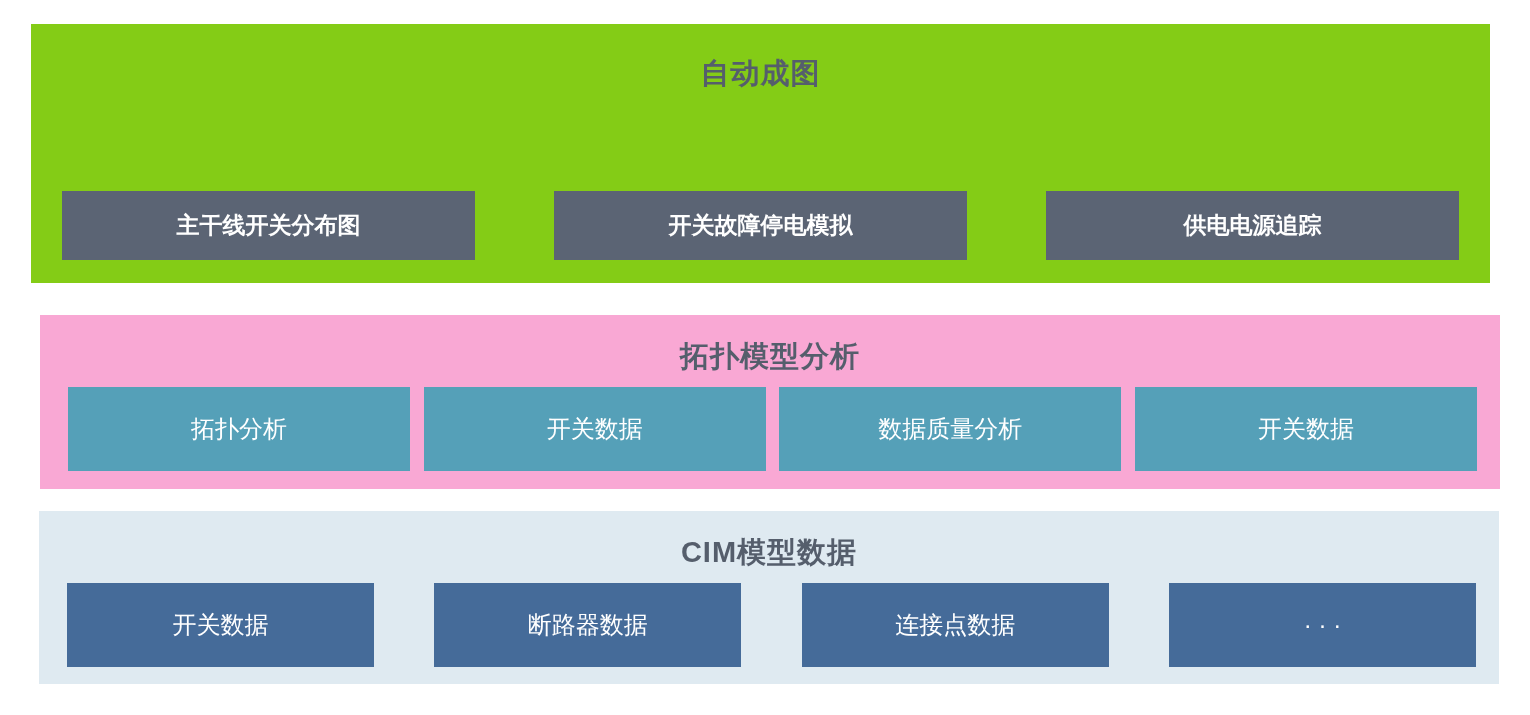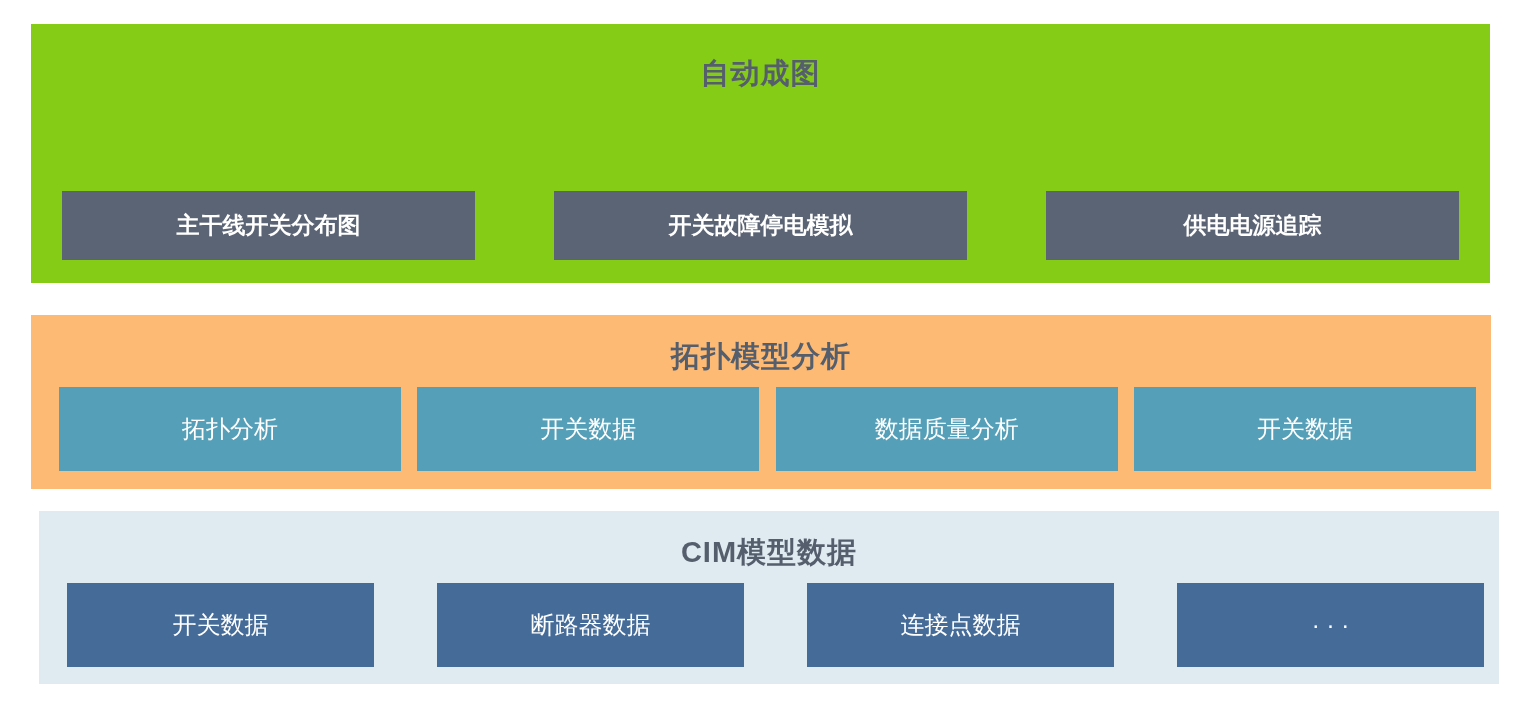--- a/index.html
+++ b/index.html
@@ -9,22 +9,22 @@
     font-family: "Liberation Sans", "DejaVu Sans", sans-serif;
     position: relative;
     overflow: hidden;
   }
   .panel { position: absolute; }
   .panel-top {
     left: 31px; top: 24px; width: 1459px; height: 259px;
     background: #84cc16;
   }
   .panel-mid {
-    left: 31px; top: 315px; width: 1460px; height: 174px;
-    background: #fdba74;
+    left: 40px; top: 315px; width: 1460px; height: 174px;
+    background: #f9a8d4;
   }
   .panel-bot {
     left: 39px; top: 511px; width: 1460px; height: 173px;
     background: #dfeaf1;
   }
   .section-title {
     position: absolute;
     left: 0; right: 0;
     text-align: center;
     font-size: 29px;
@@ -38,21 +38,21 @@
 
   .row {
     position: absolute;
     left: 0; right: 0;
     display: flex;
     justify-content: space-between;
   }
   .panel-top .row { padding: 0 31px; }
   .panel-top .row-1 { top: 81px; }
   .panel-top .row-2 { top: 167px; }
-  .panel-mid .row, .panel-bot .row { padding: 0 15px 0 28px; top: 72px; align-items: center; }
+  .panel-mid .row, .panel-bot .row { padding: 0 23px 0 28px; top: 72px; align-items: center; }
 
   .box {
     display: flex;
     align-items: center;
     justify-content: center;
     color: #ffffff;
     text-align: center;
   }
   .box-dark {
     width: 413px; height: 69px;

